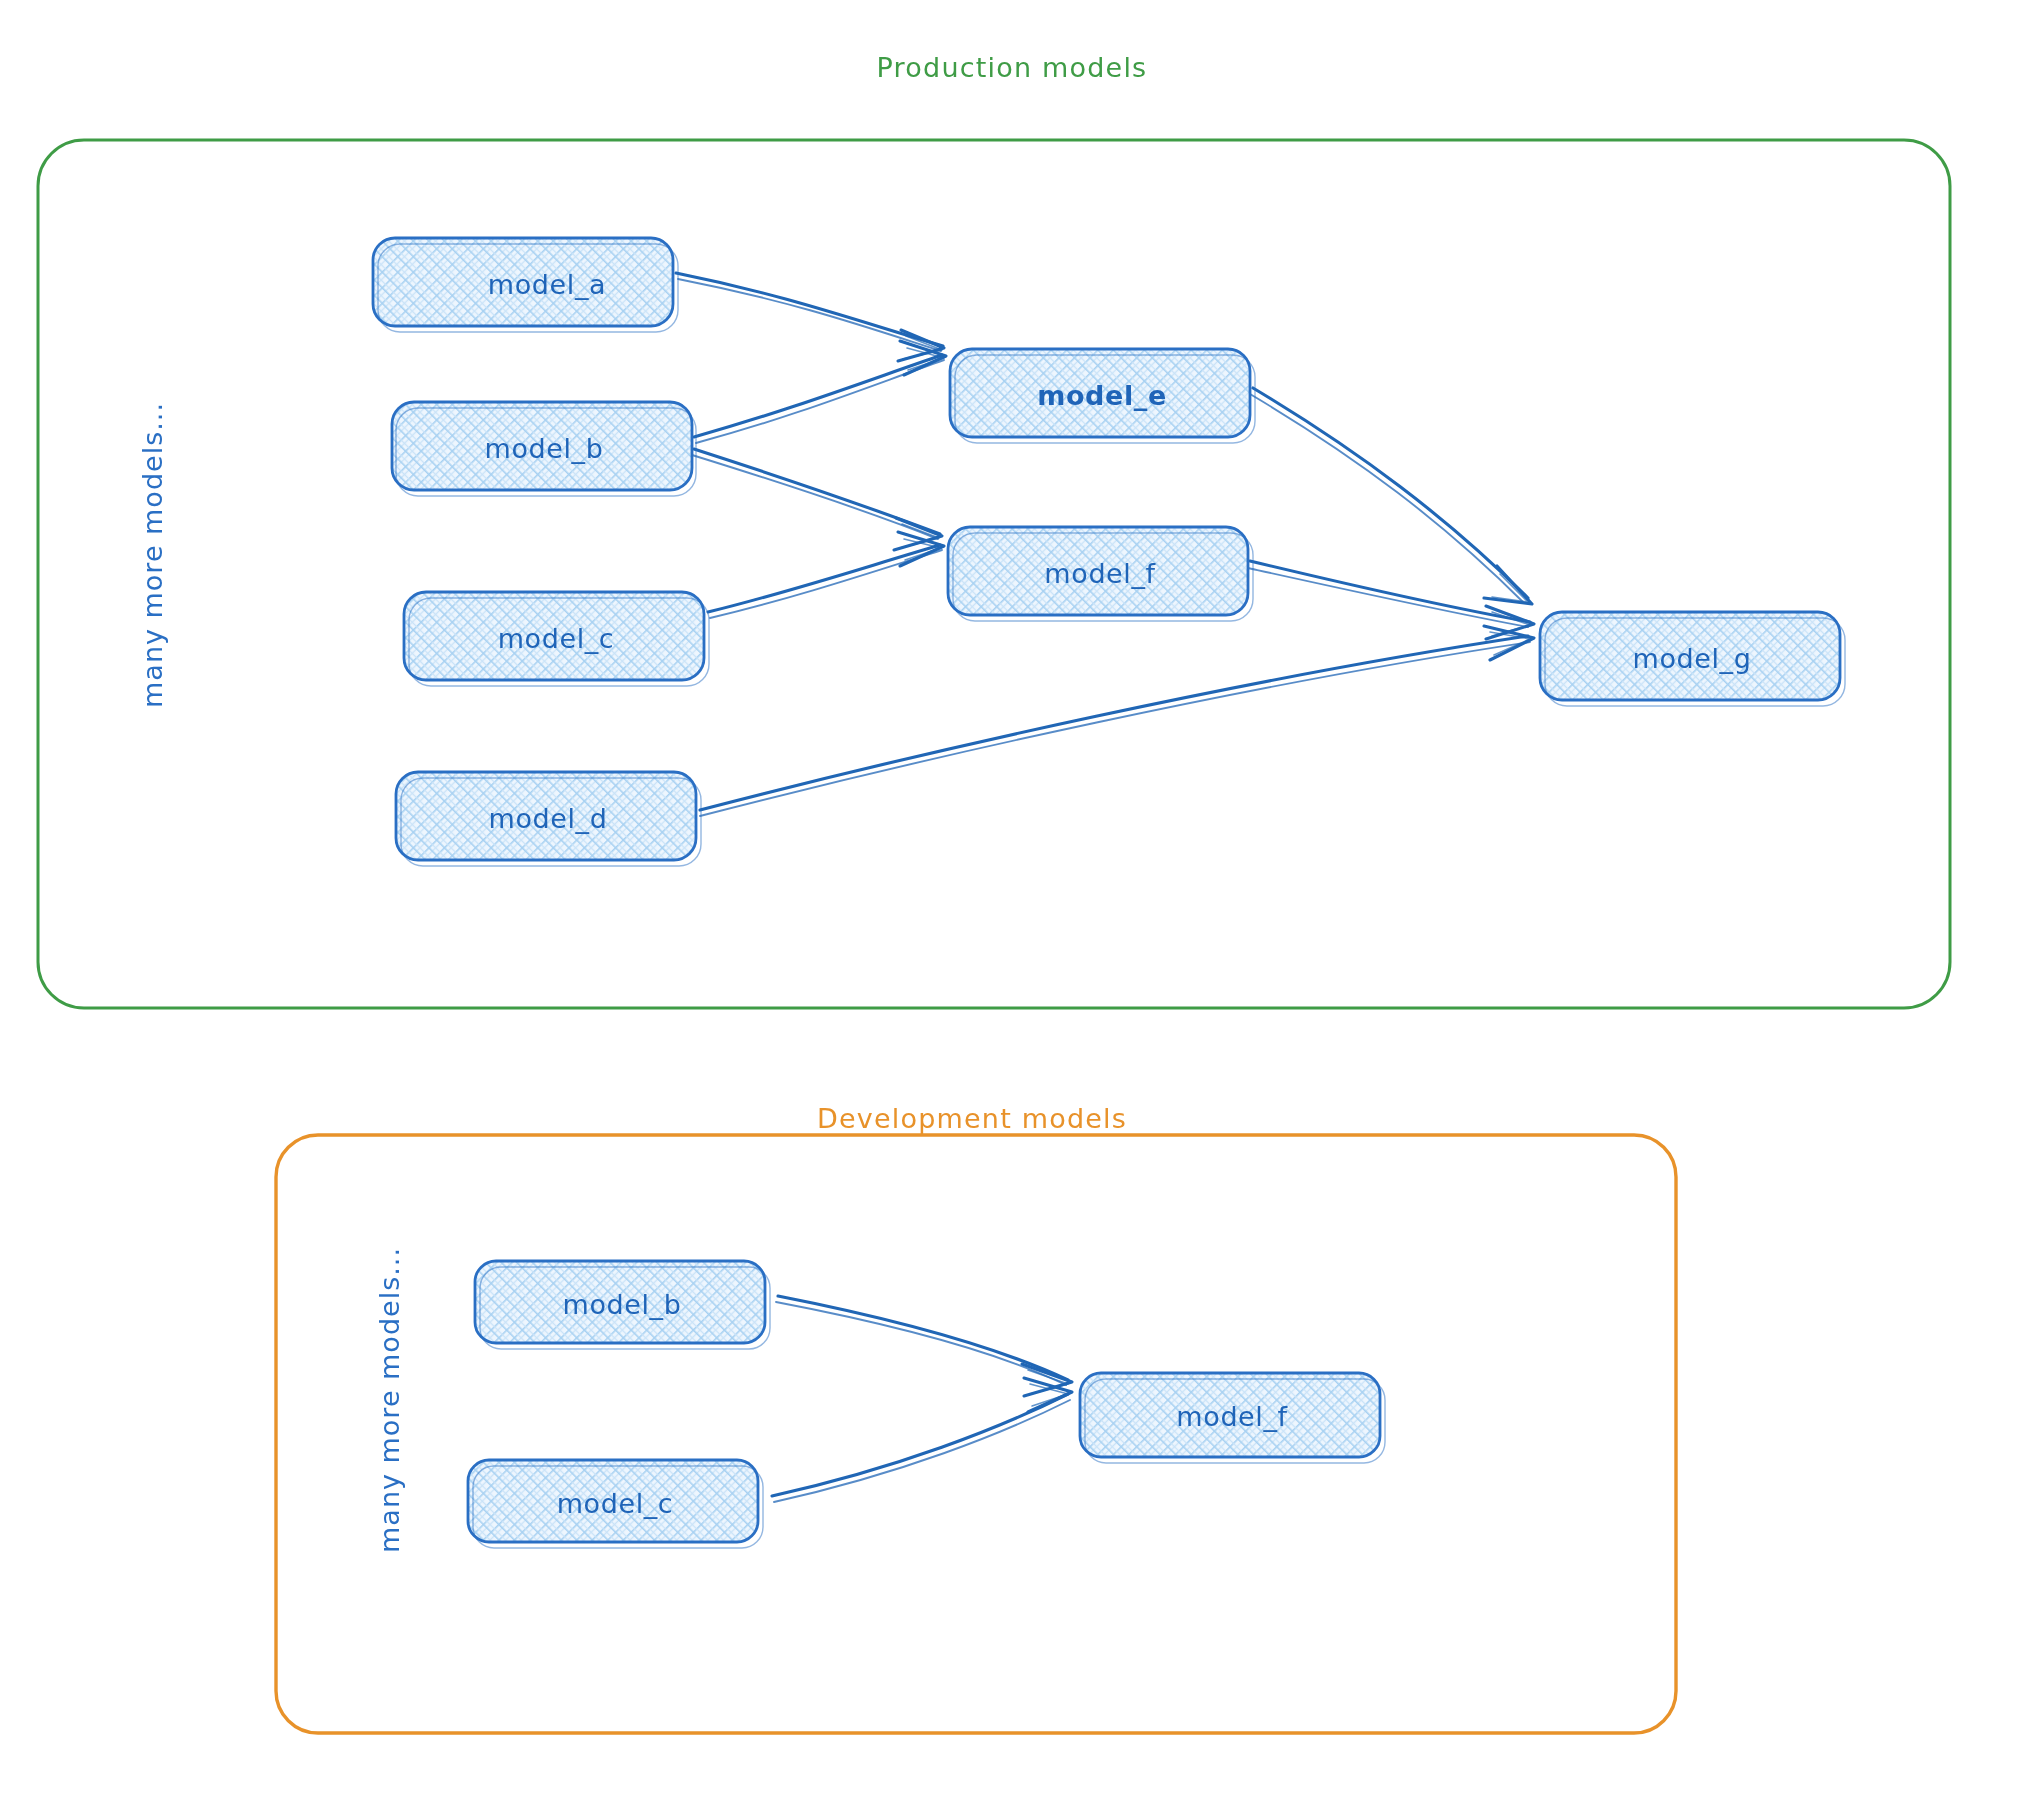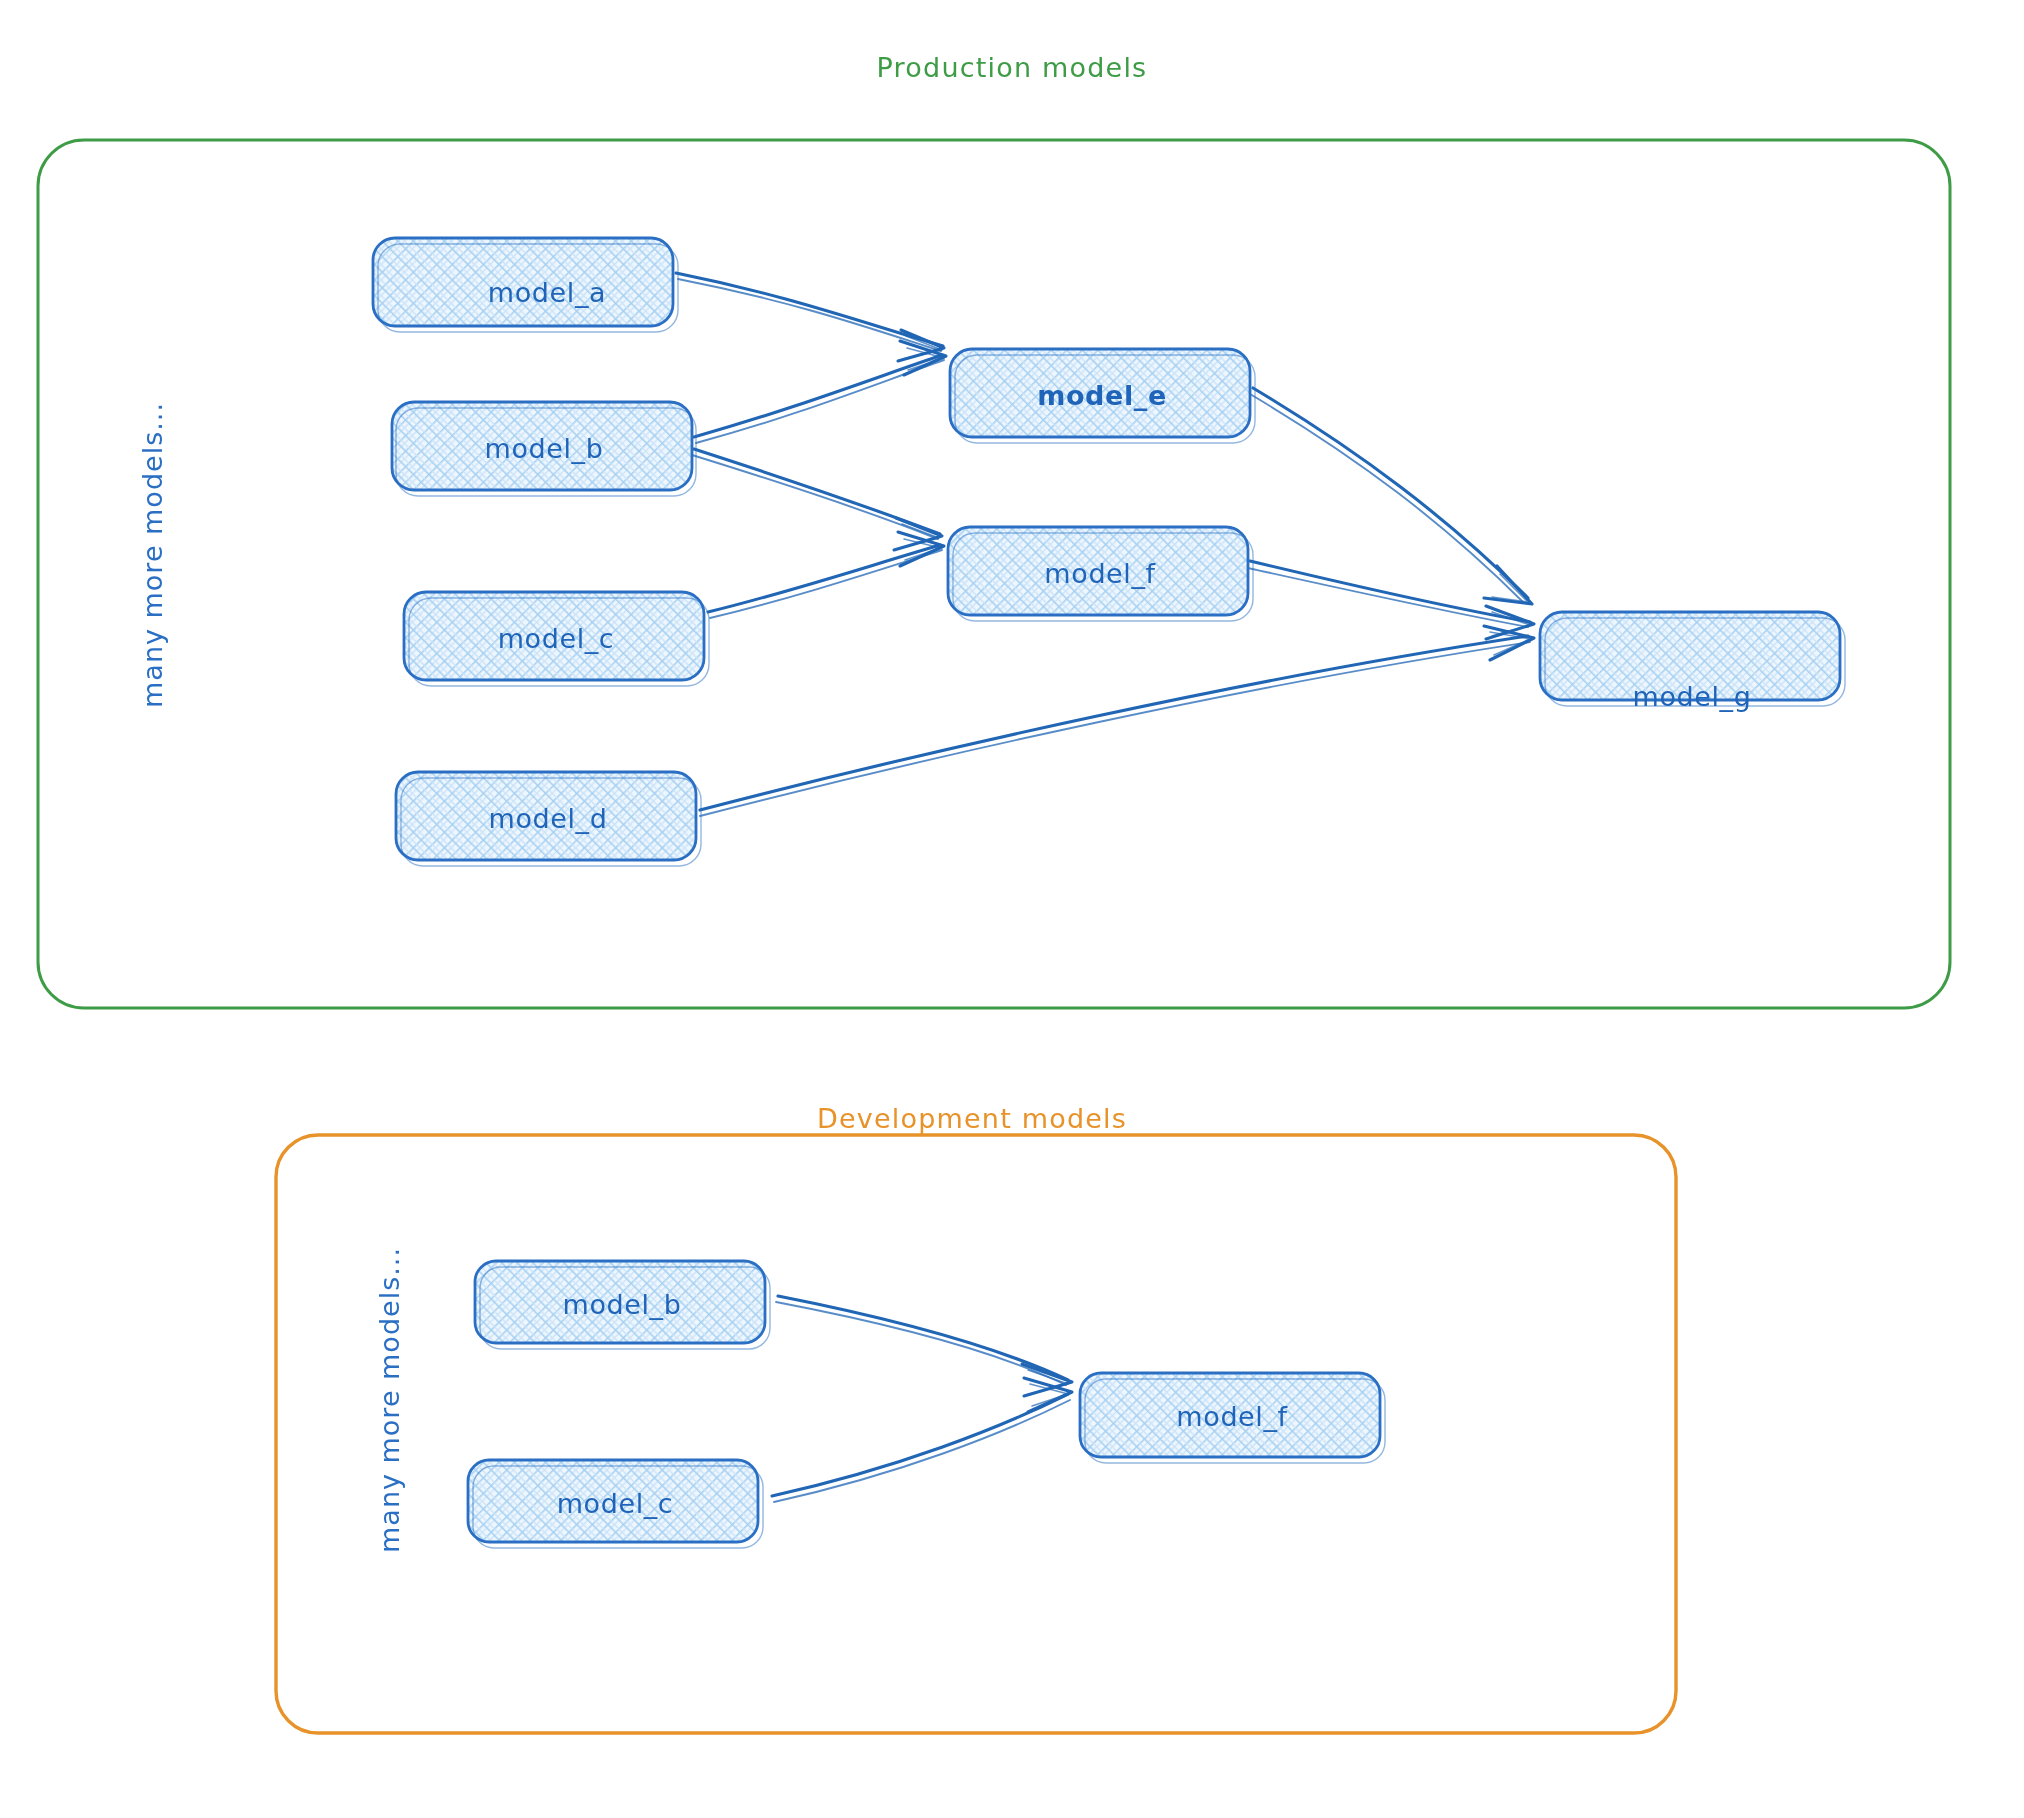--- a/index.html
+++ b/index.html
@@ -217,25 +217,25 @@
   </svg>
 
   <div class="group-title" style="left:1012px; top:52px; color:#3f9c46;">Production models</div>
 
   <div class="group-title" style="left:972px; top:1070px; color:#e8922a;margin-top:33px;">Development models</div>
 
   <div class="side-label" style="left:152px; top:555px; width:340px; text-align:center; transform: translate(-50%,-50%) rotate(-90deg);">many more models...</div>
 
   <div class="side-label" style="left:389px; top:1400px; width:320px; text-align:center; transform: translate(-50%,-50%) rotate(-90deg);">many more models...</div>
 
-  <div class="node-label" style="left:525px; top:292px;padding-left:44px;">model_a</div>
+  <div class="node-label" style="left:525px; top:284px;padding-left:44px;">model_a</div>
   <div class="node-label" style="left:544px; top:448px;">model_b</div>
   <div class="node-label" style="left:556px; top:638px;">model_c</div>
   <div class="node-label" style="left:548px; top:818px;">model_d</div>
   <div class="node-label" style="left:1102px; top:395px;font-weight:bold;">model_e</div>
   <div class="node-label" style="left:1100px; top:573px;">model_f</div>
-  <div class="node-label" style="left:1692px; top:696px;">model_g</div>
+  <div class="node-label" style="left:1692px; top:658px;">model_g</div>
 
   <div class="node-label" style="left:622px; top:1304px;">model_b</div>
   <div class="node-label" style="left:615px; top:1503px;">model_c</div>
   <div class="node-label" style="left:1232px; top:1416px;">model_f</div>
 
 </div>
 
 </body></html>

